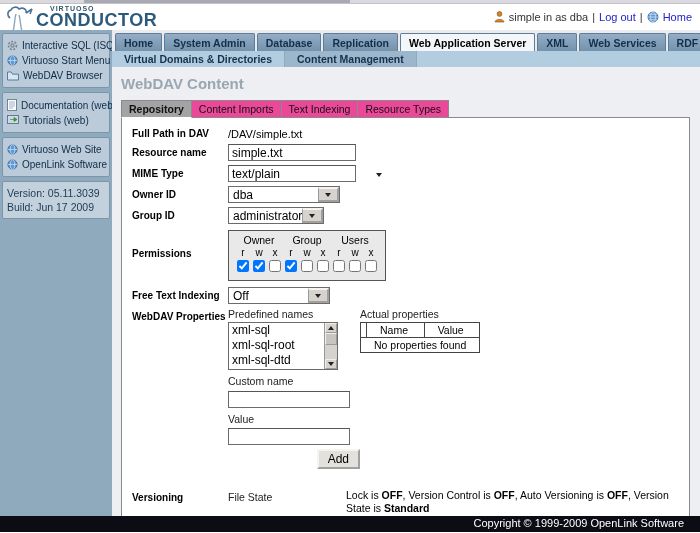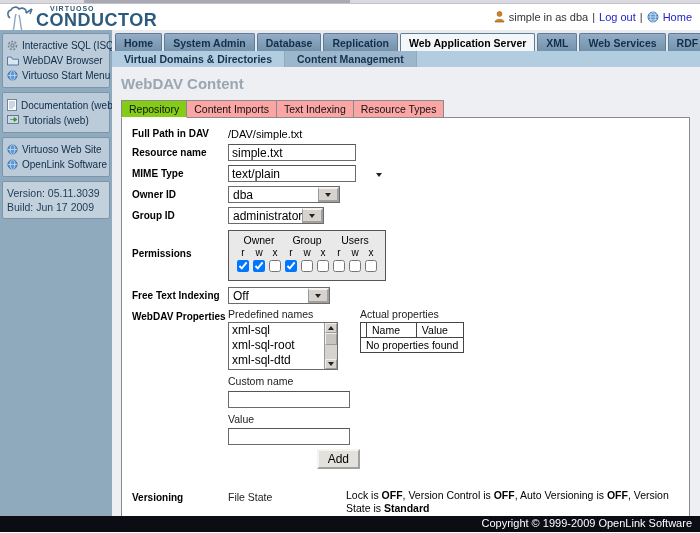--- a/index.html
+++ b/index.html
@@ -44,23 +44,23 @@
   
   .sub-tabs { display:flex; background:#b3cde0; height:17px; }
   .stab { padding:2px 12px; font-size:10.5px; font-weight:bold; color:#15314d; border-right:1px solid #8fa9bd; cursor:pointer; white-space:nowrap; }
   .stab.active { background:#9cb7cc; }
   .maroon-line { height:2px; background:#6b3428; }
 
   .page-title { font-size:15px; font-weight:bold; color:#9aa7b2; margin:8px 0 8px 9px; }
 
   
   .form-tabs { display:flex; margin:0 0 -1px 9px; position:relative; z-index:2; }
-  .ftab { font-size:10.5px; padding:2px 7px; background:#fca5a5; border:1px solid #8a8a8a; border-left:none; color:#111; cursor:pointer; }
+  .ftab { font-size:10.5px; padding:2px 7px; background:#ec4899; border:1px solid #8a8a8a; border-left:none; color:#111; cursor:pointer; }
   .ftab:first-child { border-left:1px solid #8a8a8a; }
-  .ftab.active { background:#84cc16; font-weight:normal; border-bottom-color:#fff; }
+  .ftab.active { background:#a3a3a3; font-weight:bold; border-bottom-color:#fff; }
   .panel { background:#fff; border:1px solid #8a8a8a; margin:0 10px 0 9px; padding:7px 10px 8px 10px; flex:1; }
 
   
   .row { display:flex; margin-bottom:4px; align-items:flex-start; }
   .row-label { width:96px; font-size:10px; font-weight:bold; color:#000; padding-top:3px; flex-shrink:0; }
   .plain-val { font-size:11px; padding-top:3px; }
   .ti { font-size:12px; font-family:"Liberation Sans",sans-serif; border:1px solid #6b6b6b; border-top-color:#555; padding:1px 3px; height:17px; width:128px; background:#fff; }
   .ti.small { width:122px; }
 
   
@@ -85,36 +85,36 @@
   .cap { font-size:10.5px; color:#222; margin-bottom:2px; }
   .listbox { width:110px; height:48px; border:1px solid #6b6b6b; background:#fff; display:flex; }
   .lb-items { flex:1; font-size:12px; line-height:15px; padding-left:3px; overflow:hidden; }
   .lb-item { white-space:nowrap; cursor:pointer; }
   .lb-scroll { width:13px; background:#d6d3ce; border-left:1px solid #9a9a9a; display:flex; flex-direction:column; justify-content:space-between; }
   .lb-arrow { height:10px; background:#d6d3ce; border:1px outset #f0efec; display:flex; align-items:center; justify-content:center; cursor:pointer; }
   .lb-thumb { height:12px; background:#c8c5c0; border:1px outset #f0efec; margin:0; }
   .lb-track { flex:1; }
 
   .props-table { border-collapse:collapse; font-size:10.5px; }
-  .props-table th, .props-table td { border:1px solid #444; padding:1px 5px; font-weight:normal; text-align:left; }
+  .props-table th, .props-table td { border:1px solid #444; padding:1px 13px; font-weight:normal; text-align:left; }
   .props-table th.narrow { width:6px; padding:1px 2px; }
 
   .btn { font-size:12px; font-family:"Liberation Sans",sans-serif; background:#e3e1dc; border:2px outset #f5f4f1; padding:1px 9px; cursor:pointer; color:#000; }
   .add-wrap { width:132px; text-align:right; margin-top:4px; }
 
   
   .v-grid { flex:1; }
   .v-row { display:flex; margin-bottom:5px; }
   .v-sub { width:118px; font-size:10.5px; color:#222; flex-shrink:0; padding-top:2px; }
   .v-ctl { flex:1; }
   .file-state { font-size:10.5px; max-width:345px; line-height:13px; }
   .seg-b { font-weight:bold; }
 
   
-  #footer { height:16px; background:#0c0c14; color:#fff; font-size:11px; text-align:right; line-height:15px; padding-right:8px; } .gap6 { height:6px; }
+  #footer { height:16px; background:#0c0c14; color:#fff; font-size:11px; text-align:right; line-height:15px; padding-right:16px; } .gap6 { height:6px; }
 </style>
 </head>
 <body>
 
 <div id="top-strip"></div>
 
 <div id="header">
   <div class="logo-wrap">
     <svg class="logo-figure" width="34" height="26" viewBox="0 0 34 26">
       <path d="M4 12 C1 10 1 5 5 4 C6 1 11 0 13 3 C17 1 21 3 20 7" fill="none" stroke="#4d7396" stroke-width="1.6"></path>
@@ -148,32 +148,32 @@
   <div id="sidebar">
     <div class="side-box">
       <div class="side-item">
         <svg width="11" height="11" viewBox="0 0 11 11">
           <circle cx="5.5" cy="5.5" r="4" fill="none" stroke="#7a8690" stroke-width="1.6" stroke-dasharray="2 1.4"></circle>
           <circle cx="5.5" cy="5.5" r="1.6" fill="none" stroke="#7a8690" stroke-width="1.2"></circle>
         </svg>
         <span>Interactive SQL (ISQL)</span>
       </div>
       <div class="side-item">
-        <svg width="12" height="10" viewBox="0 0 12 10">
-          <path d="M0.5 2 L0.5 9 L11.5 9 L11.5 3.2 L5.5 3.2 L4.3 1 L0.5 1 Z" fill="#d8e6f2" stroke="#49719a" stroke-width="0.9"></path>
-        </svg>
-        <span>WebDAV Browser</span>
-      </div>
-      <div class="side-item">
         <svg width="11" height="11" viewBox="0 0 12 12">
           <circle cx="6" cy="6" r="5" fill="#5b98d6" stroke="#2a5a8a" stroke-width="0.8"></circle>
           <ellipse cx="6" cy="6" rx="2.4" ry="5" fill="none" stroke="#cfe2f4" stroke-width="0.8"></ellipse>
           <path d="M1 6 H11" stroke="#cfe2f4" stroke-width="0.8"></path>
         </svg>
         <span>Virtuoso Start Menu</span>
+      </div>
+      <div class="side-item">
+        <svg width="12" height="10" viewBox="0 0 12 10">
+          <path d="M0.5 2 L0.5 9 L11.5 9 L11.5 3.2 L5.5 3.2 L4.3 1 L0.5 1 Z" fill="#d8e6f2" stroke="#49719a" stroke-width="0.9"></path>
+        </svg>
+        <span>WebDAV Browser</span>
       </div>
     </div>
 
     <div class="side-box">
       <div class="side-item">
         <svg width="10" height="12" viewBox="0 0 10 12">
           <rect x="0.5" y="0.5" width="9" height="11" fill="#fff" stroke="#6a7a88" stroke-width="0.9"></rect>
           <path d="M2 3 H8 M2 5 H8 M2 7 H8 M2 9 H6" stroke="#7d9cc0" stroke-width="0.8"></path>
         </svg>
         <span>Documentation (web)</span>

